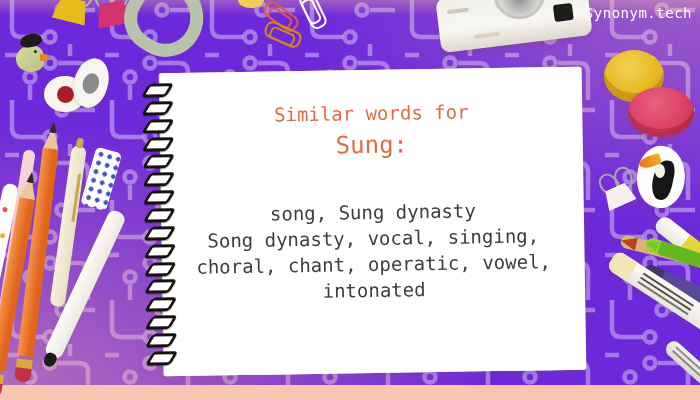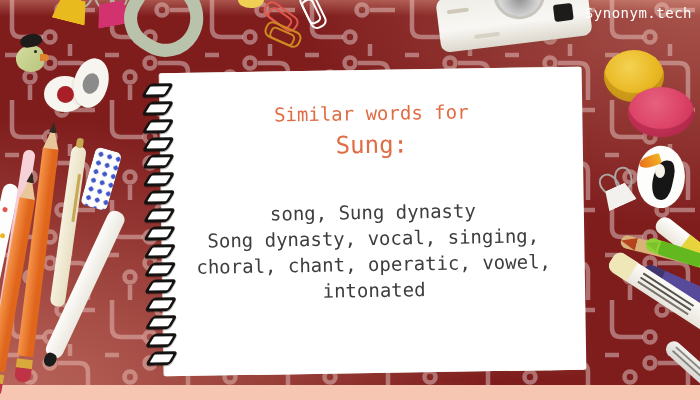--- a/index.html
+++ b/index.html
@@ -1,18 +1,18 @@
 <!DOCTYPE html>
 <html><head>
 <meta charset="utf-8">
 <style>
   html,body{margin:0;padding:0;}
   #canvas{
     position:relative;width:700px;height:400px;overflow:hidden;
-    background:#7f1d1d;
+    background:#6d28d9;
     font-family:"DejaVu Sans Mono","Liberation Mono",monospace;
   }
   .abs{position:absolute;}
   
   #circuit-svg{position:absolute;left:0;top:0;z-index:0;}
   #bottom-band{left:0;bottom:0;width:700px;height:15px;background:#f6c6b2;z-index:1;}
   #corner-tint{left:0;top:0;width:700px;height:400px;z-index:1;pointer-events:none;
     background:
       radial-gradient(ellipse at 0% 100%, rgba(246,178,156,.50), transparent 50%),
       radial-gradient(ellipse at 100% 0%, rgba(247,190,168,.35), transparent 40%),

